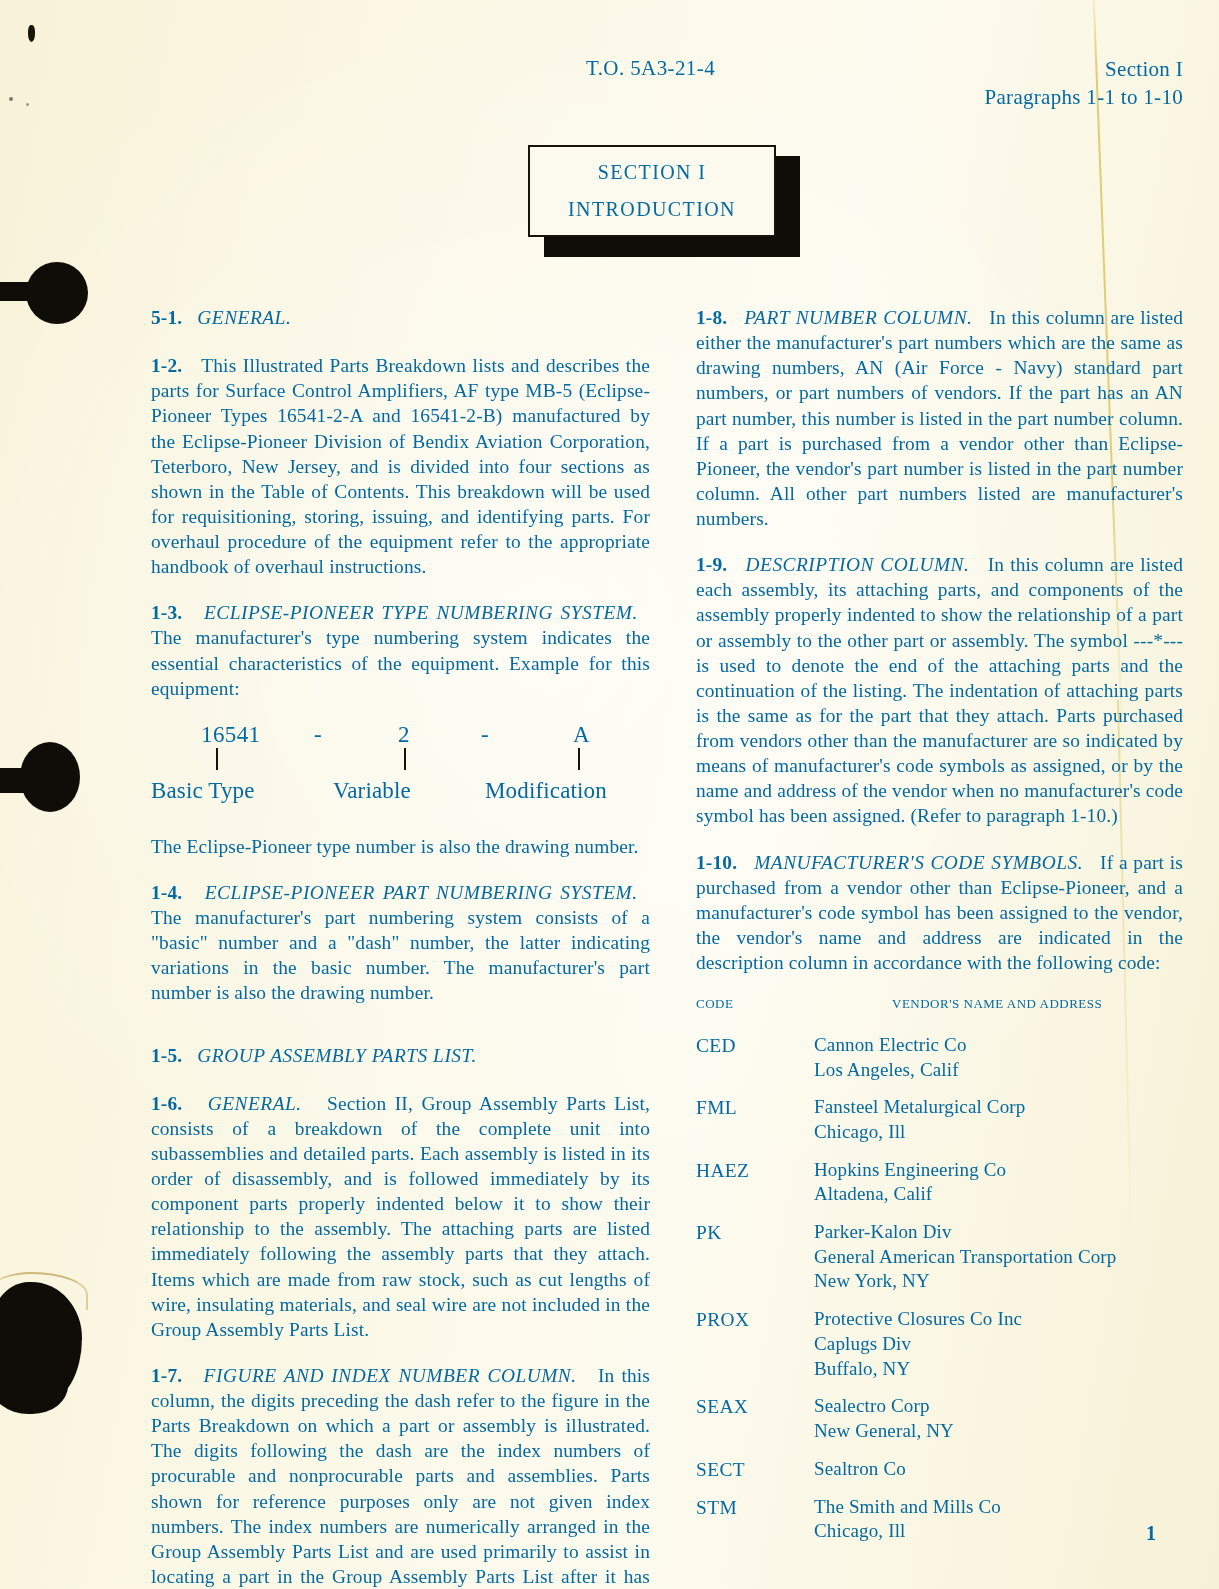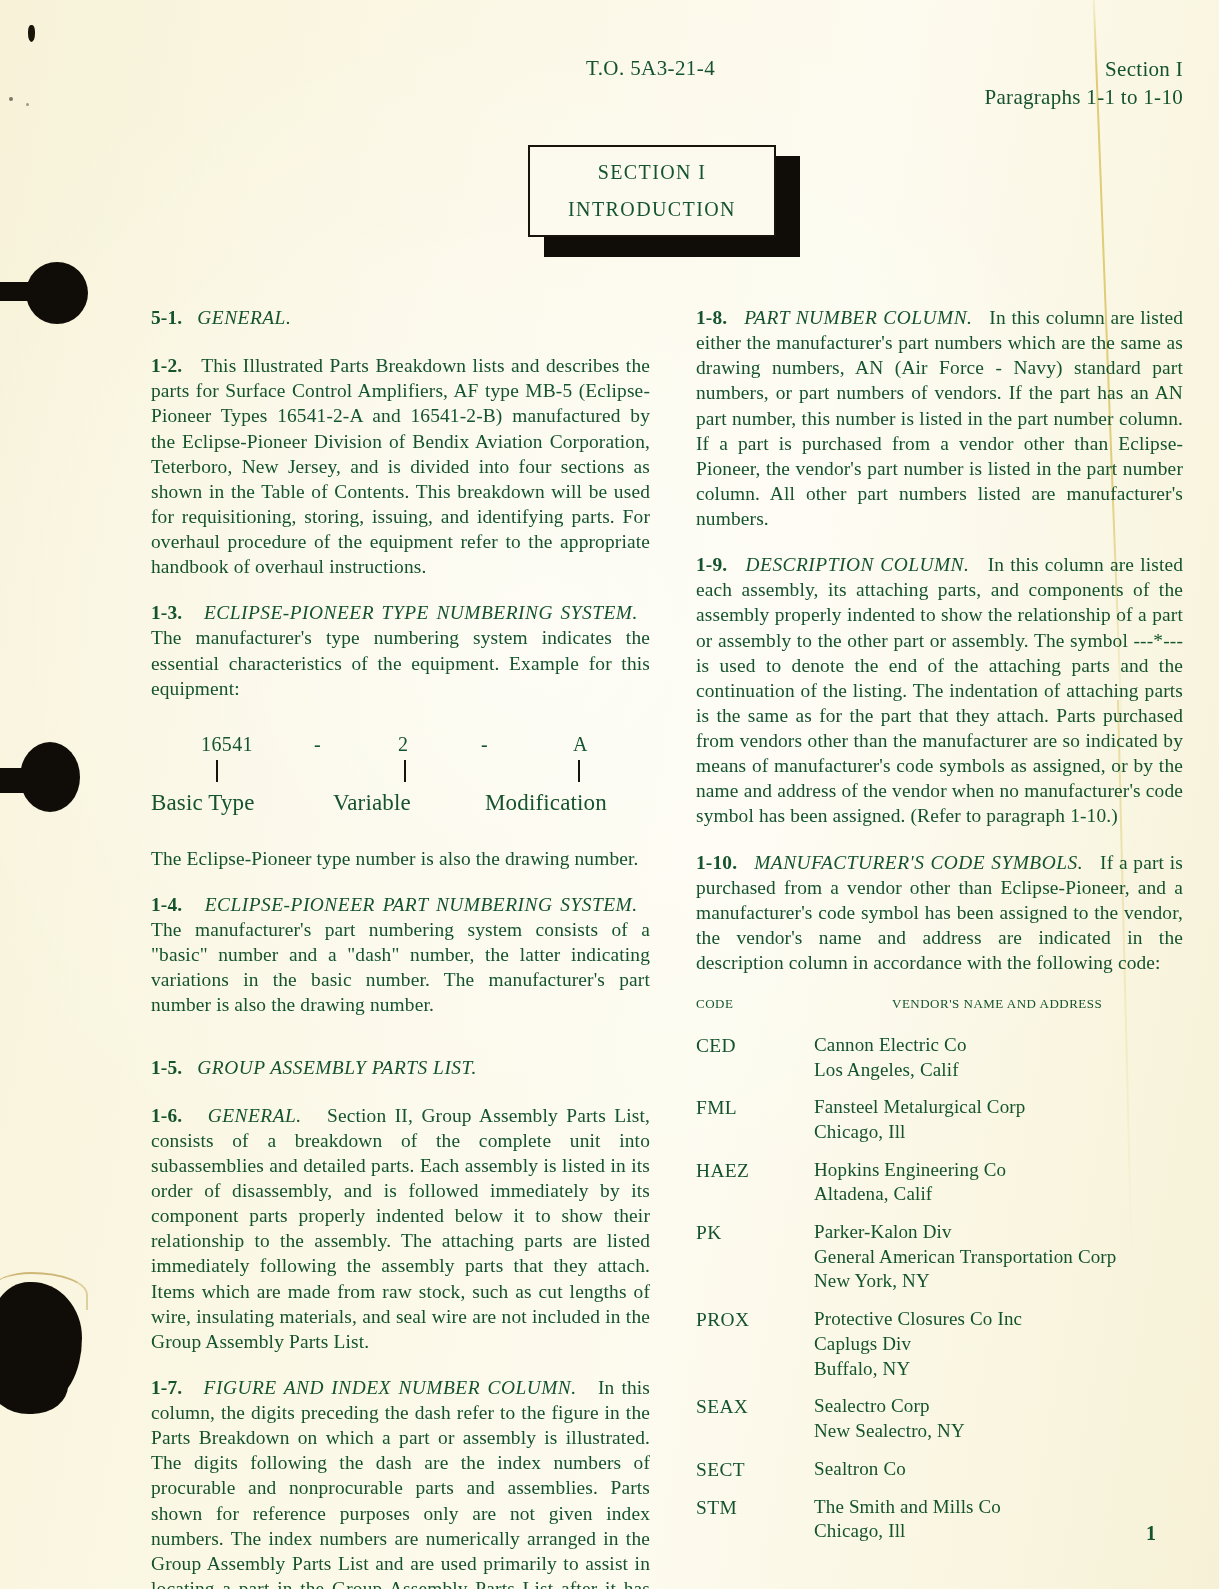--- a/index.html
+++ b/index.html
@@ -7,21 +7,21 @@
     padding: 0;
     background: #6b6b6b;
   }
   .page {
     position: relative;
     width: 1219px;
     height: 1589px;
     background: #fbf7e2;
     overflow: hidden;
     font-family: "Liberation Serif", "DejaVu Serif", serif;
-    color: #14532d;
+    color: #0369a1;
   }
   
   .paper-tone {
     position: absolute;
     inset: 0;
     background:
       radial-gradient(ellipse 80% 60% at 45% 40%, rgba(255,255,255,0.55) 0%, rgba(255,255,255,0) 70%),
       linear-gradient(100deg, #f7f2d8 0%, #fbf8e6 35%, #fdfbef 60%, #f6f1d6 100%);
     pointer-events: none;
   }
@@ -176,38 +176,38 @@
     font-size: 19.4px;
     line-height: 1.295;
     text-align: justify;
     text-justify: inter-word;
     letter-spacing: 0.15px;
   }
   .col-left { left: 151px; width: 499px; }
   .col-right { left: 696px; width: 487px; }
 
   .para { margin: 0 0 21px 0; }
-  .para.tight { margin-bottom: 31px; }
+  .para.tight { margin-bottom: 19px; }
   .para.head-only { margin-bottom: 23px; }
   .para .lead { font-weight: bold; }
   .para .caps { letter-spacing: 0.5px; font-style: italic; }
 
   
   .gap-lg { height: 16px; }
 
   
   .diagram {
     position: relative;
     margin: 16px 0 18px 0;
     height: 96px;
   }
   .diagram .numrow {
     position: relative;
     height: 28px;
-    font-size: 20px;
+    font-size: 23px;
     letter-spacing: 0.4px;
   }
   .diagram .n-basic  { position: absolute; left: 50px;  top: 0; }
   .diagram .n-dash1  { position: absolute; left: 163px; top: 0; }
   .diagram .n-var    { position: absolute; left: 247px; top: 0; }
   .diagram .n-dash2  { position: absolute; left: 330px; top: 0; }
   .diagram .n-mod    { position: absolute; left: 422px; top: 0; }
   .diagram .tick {
     position: absolute;
     width: 2px;
@@ -444,21 +444,21 @@
             <div class="c-lines">
               <div>Protective Closures Co Inc</div>
               <div>Caplugs Div</div>
               <div>Buffalo, NY</div>
             </div>
           </div>
           <div class="code-row">
             <div class="c-code">SEAX</div>
             <div class="c-lines">
               <div>Sealectro Corp</div>
-              <div>New Sealectro, NY</div>
+              <div>New General, NY</div>
             </div>
           </div>
           <div class="code-row">
             <div class="c-code">SECT</div>
             <div class="c-lines">
               <div>Sealtron Co</div>
             </div>
           </div>
           <div class="code-row">
             <div class="c-code">STM</div>

